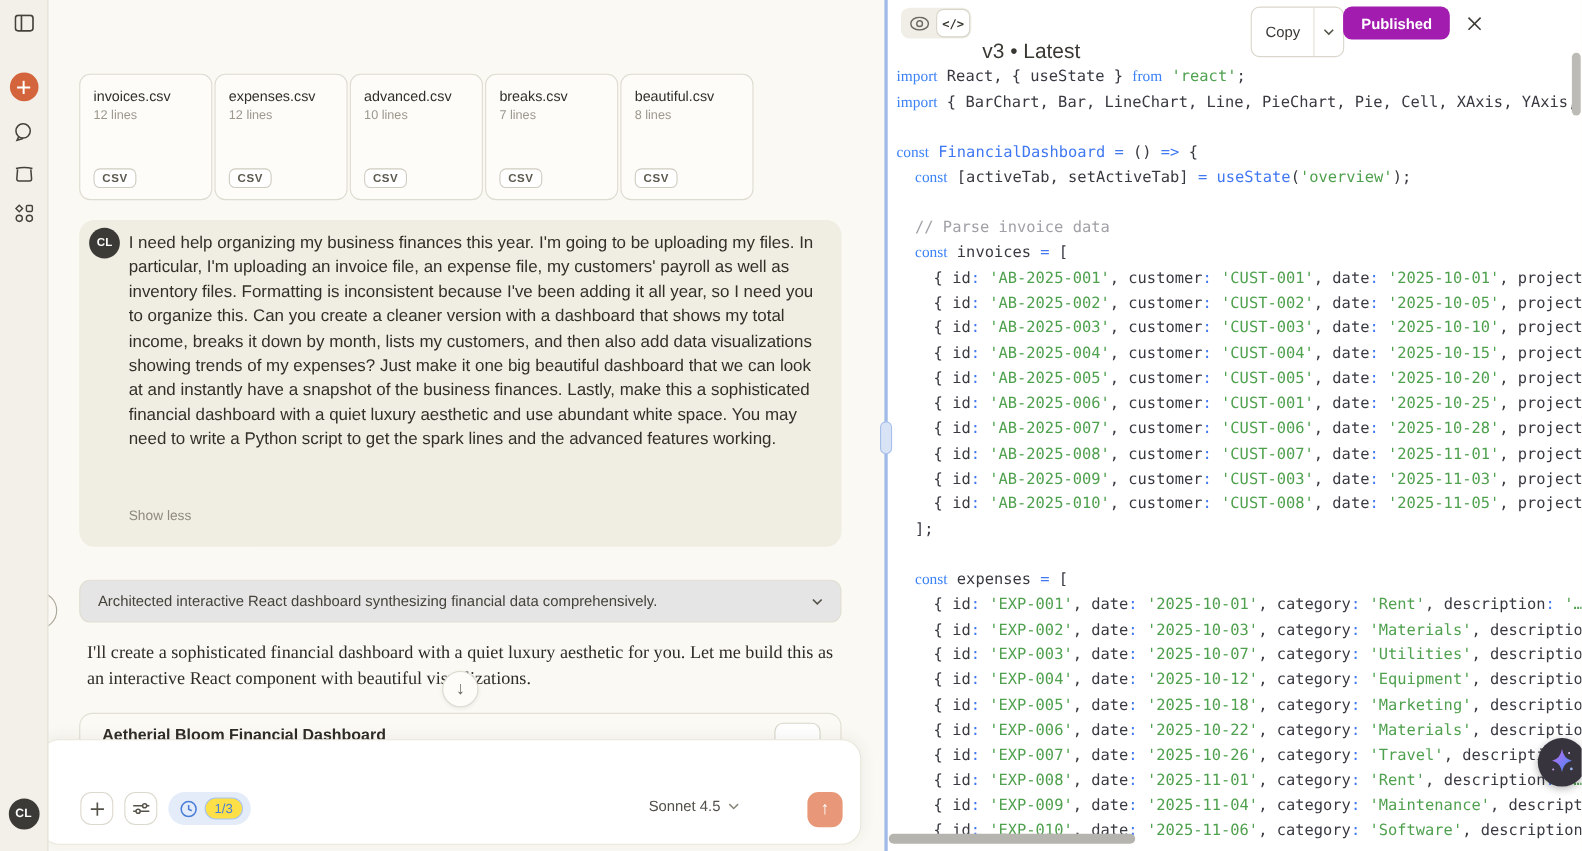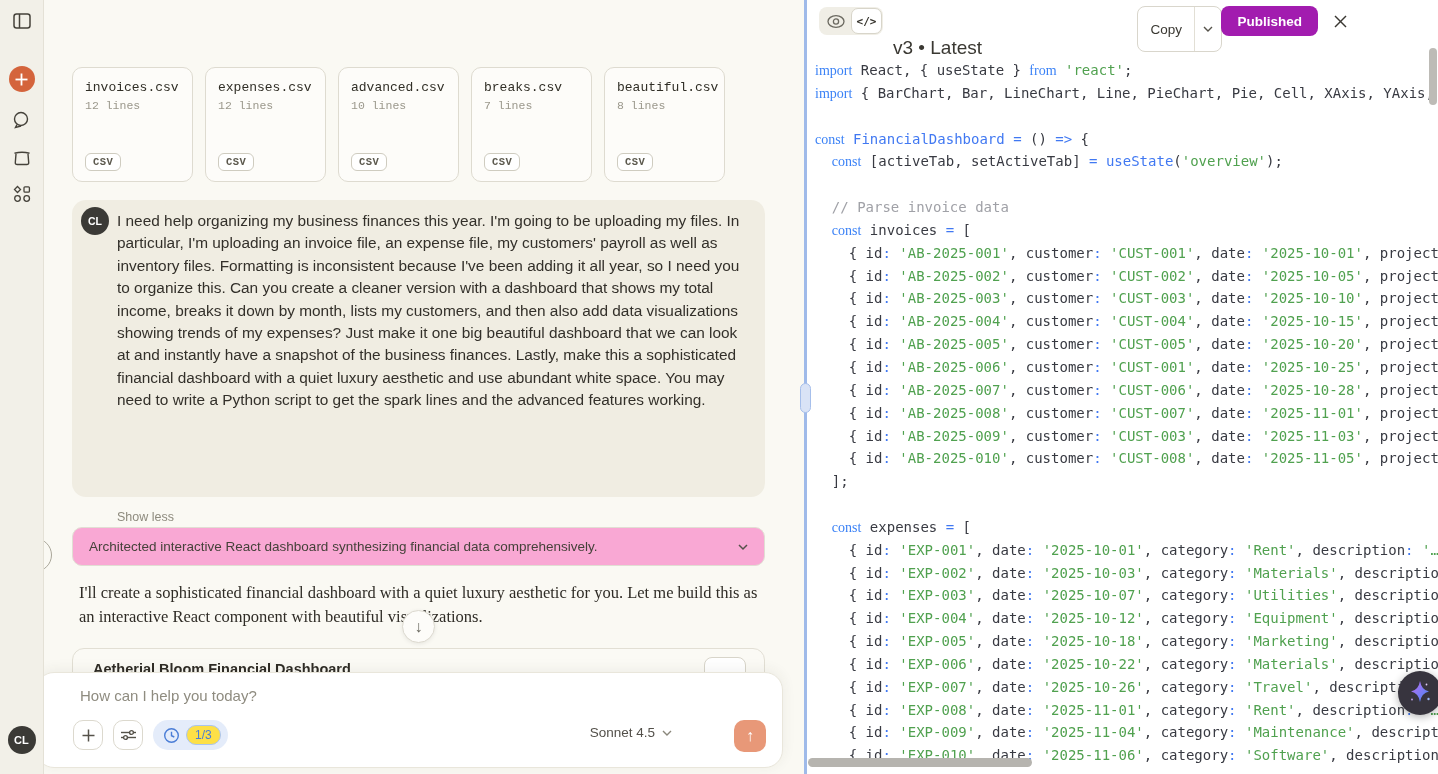--- a/index.html
+++ b/index.html
@@ -11,32 +11,32 @@
   .rail { position:absolute; left:0; top:0; width:44px; height:774px; background:#f2f0e8; border-right:1px solid #e4e1d6; z-index:6; }
   .rail-btn { position:absolute; left:50%; transform:translateX(-50%); width:28px; height:28px; display:flex; align-items:center; justify-content:center; border-radius:7px; cursor:pointer; color:#45423a; }
   .rail-plus { background:#d4643c; color:#fff; border-radius:50%; width:26px; height:26px; font-size:18px; }
   .rail-avatar { background:#3b3a36; color:#fff; border-radius:50%; width:28px; height:28px; font-size:11px; font-weight:bold; letter-spacing:.2px; }
   .spinner-arc { position:absolute; left:18px; top:538px; width:34px; height:34px; border:1.6px solid #aaa79a; border-radius:50%; background:transparent; z-index:1; }
 
   
   .chat-header { position:absolute; left:80px; top:11px; display:flex; align-items:center; gap:10px; z-index:2; }
   .chat-title { font-size:14.5px; font-weight:500; color:#36332a; }
   .chev { width:10px; height:10px; }
-  .files { position:absolute; left:72px; top:67px; display:flex; gap:12px; z-index:2;font-family:Liberation Mono, monospace; }
+  .files { position:absolute; left:72px; top:67px; display:flex; gap:2px; z-index:2; }
   .fcard { width:121px; height:115px; background:#fdfcf9; border:1px solid #dedbd0; border-radius:10px; padding:12px 12px 10px; position:relative; }
   .fname { font-size:13px; font-weight:500; color:#302e26; }
   .flines { font-size:11.5px; color:#9b988c; margin-top:4px; }
   .fbadge { position:absolute; left:12px; bottom:10px; font-size:10.5px; font-weight:600; letter-spacing:.5px; color:#5c594e; border:1px solid #cfccc0; border-radius:6px; padding:2px 7px; background:#fff; }
 
   .bubble { position:absolute; left:72px; top:200px; width:693px; height:297px; background:#f0ede2; border-radius:14px; z-index:2; }
   .msg-avatar { position:absolute; left:9px; top:7px; width:28px; height:28px; border-radius:50%; background:#3b3a36; color:#fff; font-size:10.5px; font-weight:bold; display:flex; align-items:center; justify-content:center; }
   .msg-text { position:absolute; left:45px; top:10px; width:628px; font-size:15.4px; line-height:22.4px; color:#33302a; }
-  .show-less { position:absolute; left:45px; top:262px; font-size:12.5px; color:#8e8b7e; cursor:pointer;margin-top:48px; }
-
-  .thinking { position:absolute; left:72px; top:527px; width:693px; height:39px; background:#f9a8d4; border:1px solid #e1ded3; border-radius:10px; display:flex; align-items:center; padding:0 16px; z-index:2; cursor:pointer; }
+  .show-less { position:absolute; left:45px; top:262px; font-size:12.5px; color:#8e8b7e; cursor:pointer; }
+
+  .thinking { position:absolute; left:72px; top:527px; width:693px; height:39px; background:#e5e5e5; border:1px solid #e1ded3; border-radius:10px; display:flex; align-items:center; padding:0 16px; z-index:2; cursor:pointer; }
   .thinking-label { font-size:13.5px; color:#45423a; flex:1; }
 
   .response { position:absolute; left:79px; top:581px; width:682px; font-family:"Liberation Serif", serif; font-size:16.5px; line-height:24px; color:#2f2c26; z-index:2; }
 
   .down-fab { position:absolute; left:402px; top:610px; width:33px; height:33px; border-radius:50%; background:#fdfcf9; border:1px solid #dcd9cf; box-shadow:0 1px 4px rgba(0,0,0,.08); display:flex; align-items:center; justify-content:center; color:#6b6960; font-size:16px; z-index:4; cursor:pointer; }
 
   .artifact-card { position:absolute; left:72px; top:648px; width:693px; height:60px; background:#fbfaf5; border:1px solid #e2dfd4; border-radius:12px; z-index:2; cursor:pointer; }
   .artifact-title { position:absolute; left:20px; top:12px; font-size:14.5px; font-weight:600; color:#2f2c26; }
   .artifact-ico { position:absolute; right:18px; top:8px; width:42px; height:30px; border:1px solid #d8d5ca; border-radius:8px; background:#fff; }
 
@@ -173,21 +173,20 @@
   <div class="down-fab">
       <span>↓</span>
     </div>
 
   <div class="artifact-card">
     <div class="artifact-title">Aetherial Bloom Financial Dashboard</div>
     <div class="artifact-ico"></div>
   </div>
 
   <div class="composer">
-    <div class="composer-input">How can I help you today?</div>
     <div class="c-btn" style="left:36px">
       <svg width="13" height="13" viewBox="0 0 13 13" stroke="#55524a" stroke-width="1.5">
           <line x1="6.5" y1="0.5" x2="6.5" y2="12.5"></line>
           <line x1="0.5" y1="6.5" x2="12.5" y2="6.5"></line>
         </svg>
     </div>
     <div class="c-btn" style="left:76px">
       <svg width="15" height="12" viewBox="0 0 15 12" fill="none" stroke="#55524a" stroke-width="1.4">
           <line x1="0" y1="3.5" x2="15" y2="3.5"></line>
           <circle cx="10.5" cy="3.5" r="1.9" fill="#fff"></circle>

